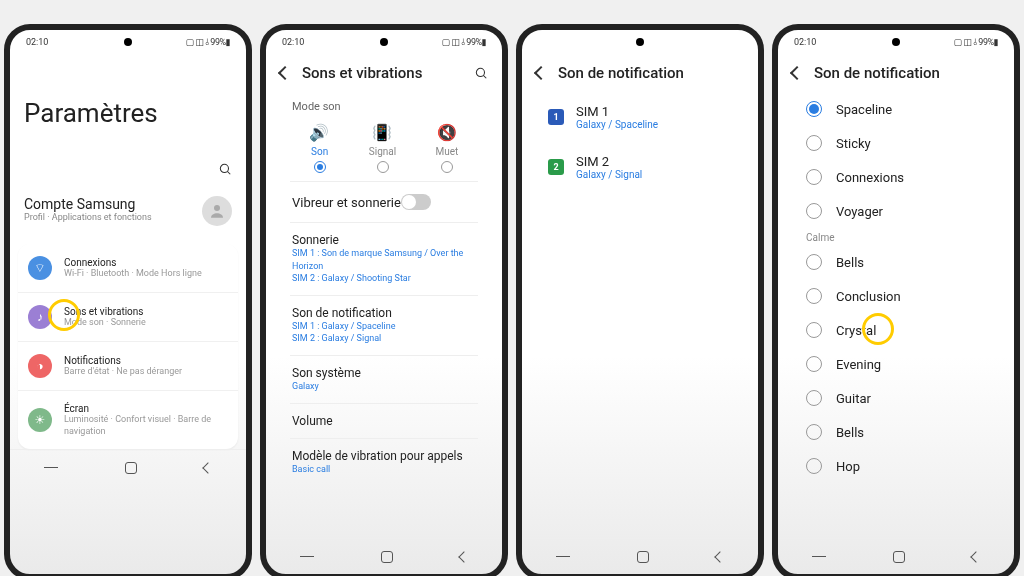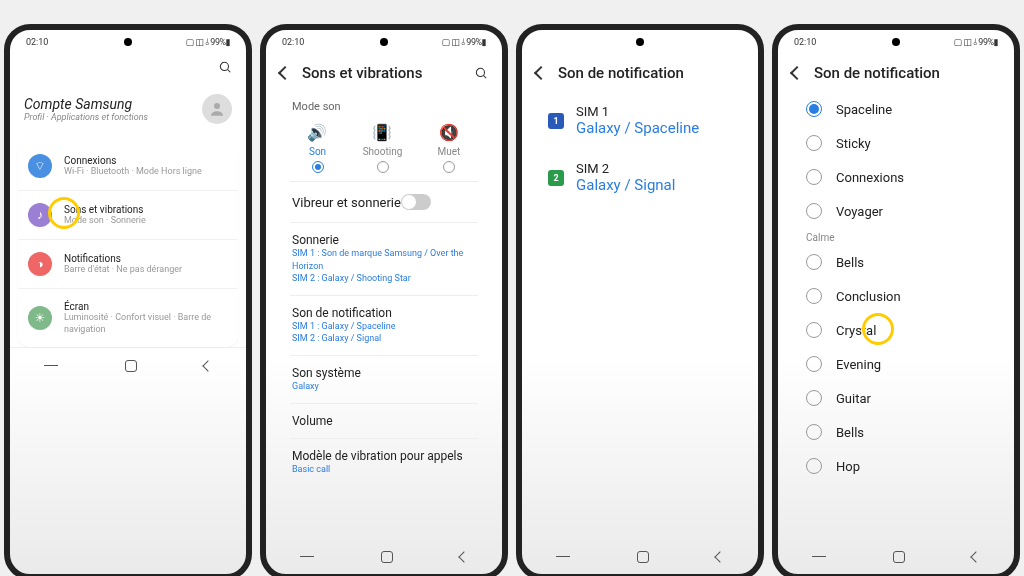--- a/index.html
+++ b/index.html
@@ -61,21 +61,21 @@
   align-items: center;
   border-top: 1px solid #eee;
   color: #555;
   font-size: 14px;
 }
 .nav-recent { width: 14px; border-bottom: 1.5px solid #555; }
 .nav-home { width: 12px; height: 12px; border: 1.5px solid #555; border-radius: 3px; }
 .nav-back-btn { width: 8px; height: 8px; border-left: 1.5px solid #555; border-bottom: 1.5px solid #555; transform: rotate(45deg); }
 .big-title { font-size: 26px; font-weight: 400; color: #222; padding: 44px 14px 28px; }
 .search-row { display: flex; justify-content: flex-end; padding: 6px 14px 10px; }
-.account-row { display: flex; align-items: center; justify-content: space-between; padding: 10px 14px; font-style: italic; }
+.account-row { display: flex; justify-content: space-between; padding: 10px 14px; }
 .account-row .txt .t1 { font-size: 14px; color: #222; }
 .account-row .txt .t2 { font-size: 9px; color: #888; }
 .avatar { width: 30px; height: 30px; border-radius: 50%; background: #ddd; display: flex; align-items: center; justify-content: center; }
 .card { background: #fff; border-radius: 12px; margin: 8px 8px 0; box-shadow: 0 1px 2px rgba(0,0,0,0.06); overflow: hidden; }
 .item { display: flex; align-items: center; padding: 12px 10px; gap: 12px; position: relative; }
 .item + .item { border-top: 1px solid #f0f0f0; }
 .icon-circle { width: 24px; height: 24px; border-radius: 50%; display: flex; align-items: center; justify-content: center; flex-shrink: 0; color: #fff; font-size: 12px; }
 .ic-blue { background: #4a90e2; }
 .ic-purple { background: #9b7fd4; }
 .ic-red { background: #e66; }
@@ -95,37 +95,38 @@
 .toggle { width: 30px; height: 16px; background: #ccc; border-radius: 10px; position: relative; }
 .toggle::after { content: ""; position: absolute; top: 1px; left: 1px; width: 14px; height: 14px; background: #fff; border-radius: 50%; }
 .setting-block { padding: 10px 2px; border-top: 1px solid #eee; }
 .setting-block .t1 { font-size: 12px; color: #222; }
 .setting-block .t2 { font-size: 9px; color: #2a7de1; line-height: 1.4; }
 .sim-row { display: flex; align-items: center; gap: 12px; padding: 12px 2px; }
 .sim-badge { width: 16px; height: 16px; border-radius: 3px; color: #fff; font-size: 9px; font-weight: bold; display: flex; align-items: center; justify-content: center; }
 .sim1 { background: #2a5ab8; }
 .sim2 { background: #2a9b4a; }
 .sim-row .t1 { font-size: 13px; color: #222; }
-.sim-row .t2 { font-size: 15px; color: #2a7de1; }
+.sim-row .t2 { font-size: 10px; color: #2a7de1; }
 .ring-row { display: flex; align-items: center; gap: 14px; padding: 9px 4px; position: relative; }
 .ring-row .radio { width: 16px; height: 16px; }
 .ring-row .label { font-size: 13px; color: #222; }
 .cat-header { font-size: 10px; color: #888; padding: 4px 4px 2px; }
 .phone-gradient { background: linear-gradient(to bottom, #fff 60%, #eaeaea); }
 svg.icon-svg { width: 14px; height: 14px; fill: none; stroke: #333; stroke-width: 1.8; }
 </style>
 </head>
 <body>
 
 <div class="phone phone-gradient">
   <div class="camera"></div>
   <div class="statusbar">
     <span>02:10</span>
     <span class="right">▢ ◫ ⫰ 99%▮</span>
   </div>
+  <div class="big-title">Paramètres</div>
   <div class="search-row">
     <svg class="icon-svg" viewBox="0 0 24 24">
         <circle cx="11" cy="11" r="7"></circle>
         <line x1="21" y1="21" x2="16" y2="16"></line>
       </svg>
   </div>
   <div class="account-row">
     <div class="txt">
       <div class="t1">Compte Samsung</div>
       <div class="t2">Profil · Applications et fonctions</div>
@@ -192,21 +193,21 @@
   <div class="content">
     <div class="section-label">Mode son</div>
     <div class="mode-row">
       <div class="mode-col active">
         <span class="mode-icon">🔊</span>
         <span>Son</span>
         <span class="radio active"></span>
       </div>
       <div class="mode-col">
         <span class="mode-icon">📳</span>
-        <span>Shooting</span>
+        <span>Signal</span>
         <span class="radio"></span>
       </div>
       <div class="mode-col">
         <span class="mode-icon">🔇</span>
         <span>Muet</span>
         <span class="radio"></span>
       </div>
     </div>
     <div class="toggle-row">
       <span>Vibreur et sonnerie</span>

